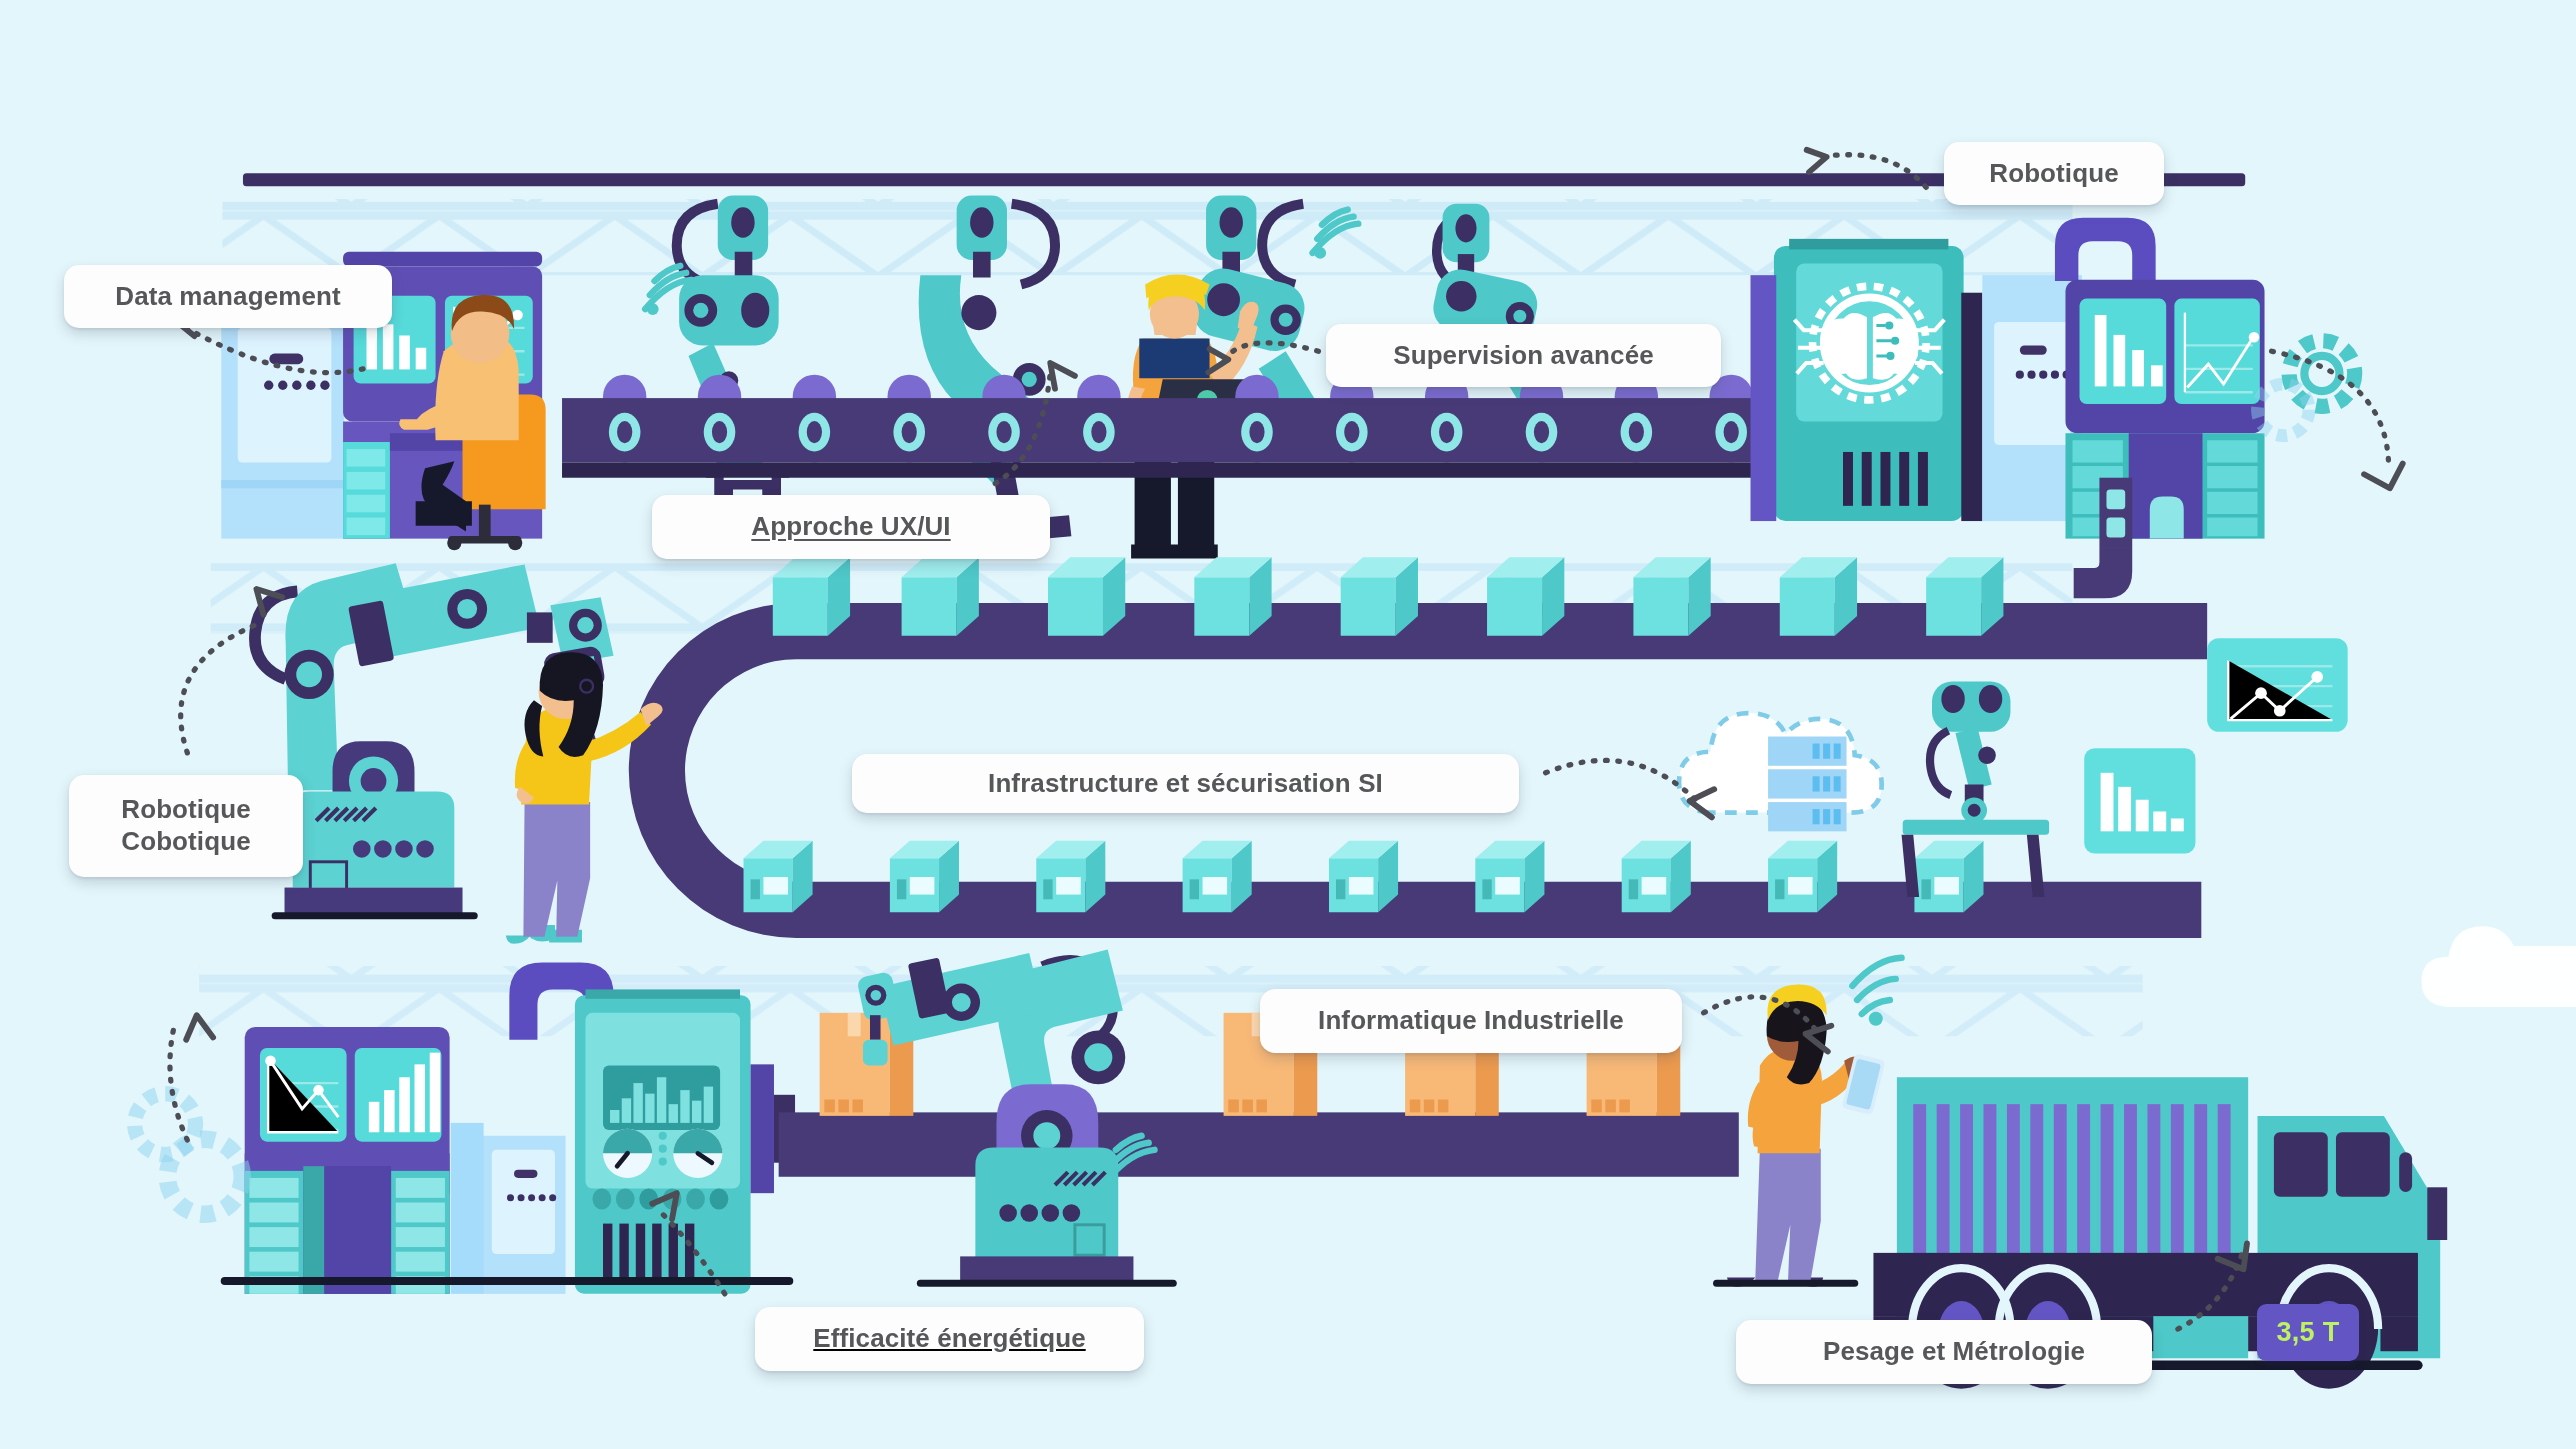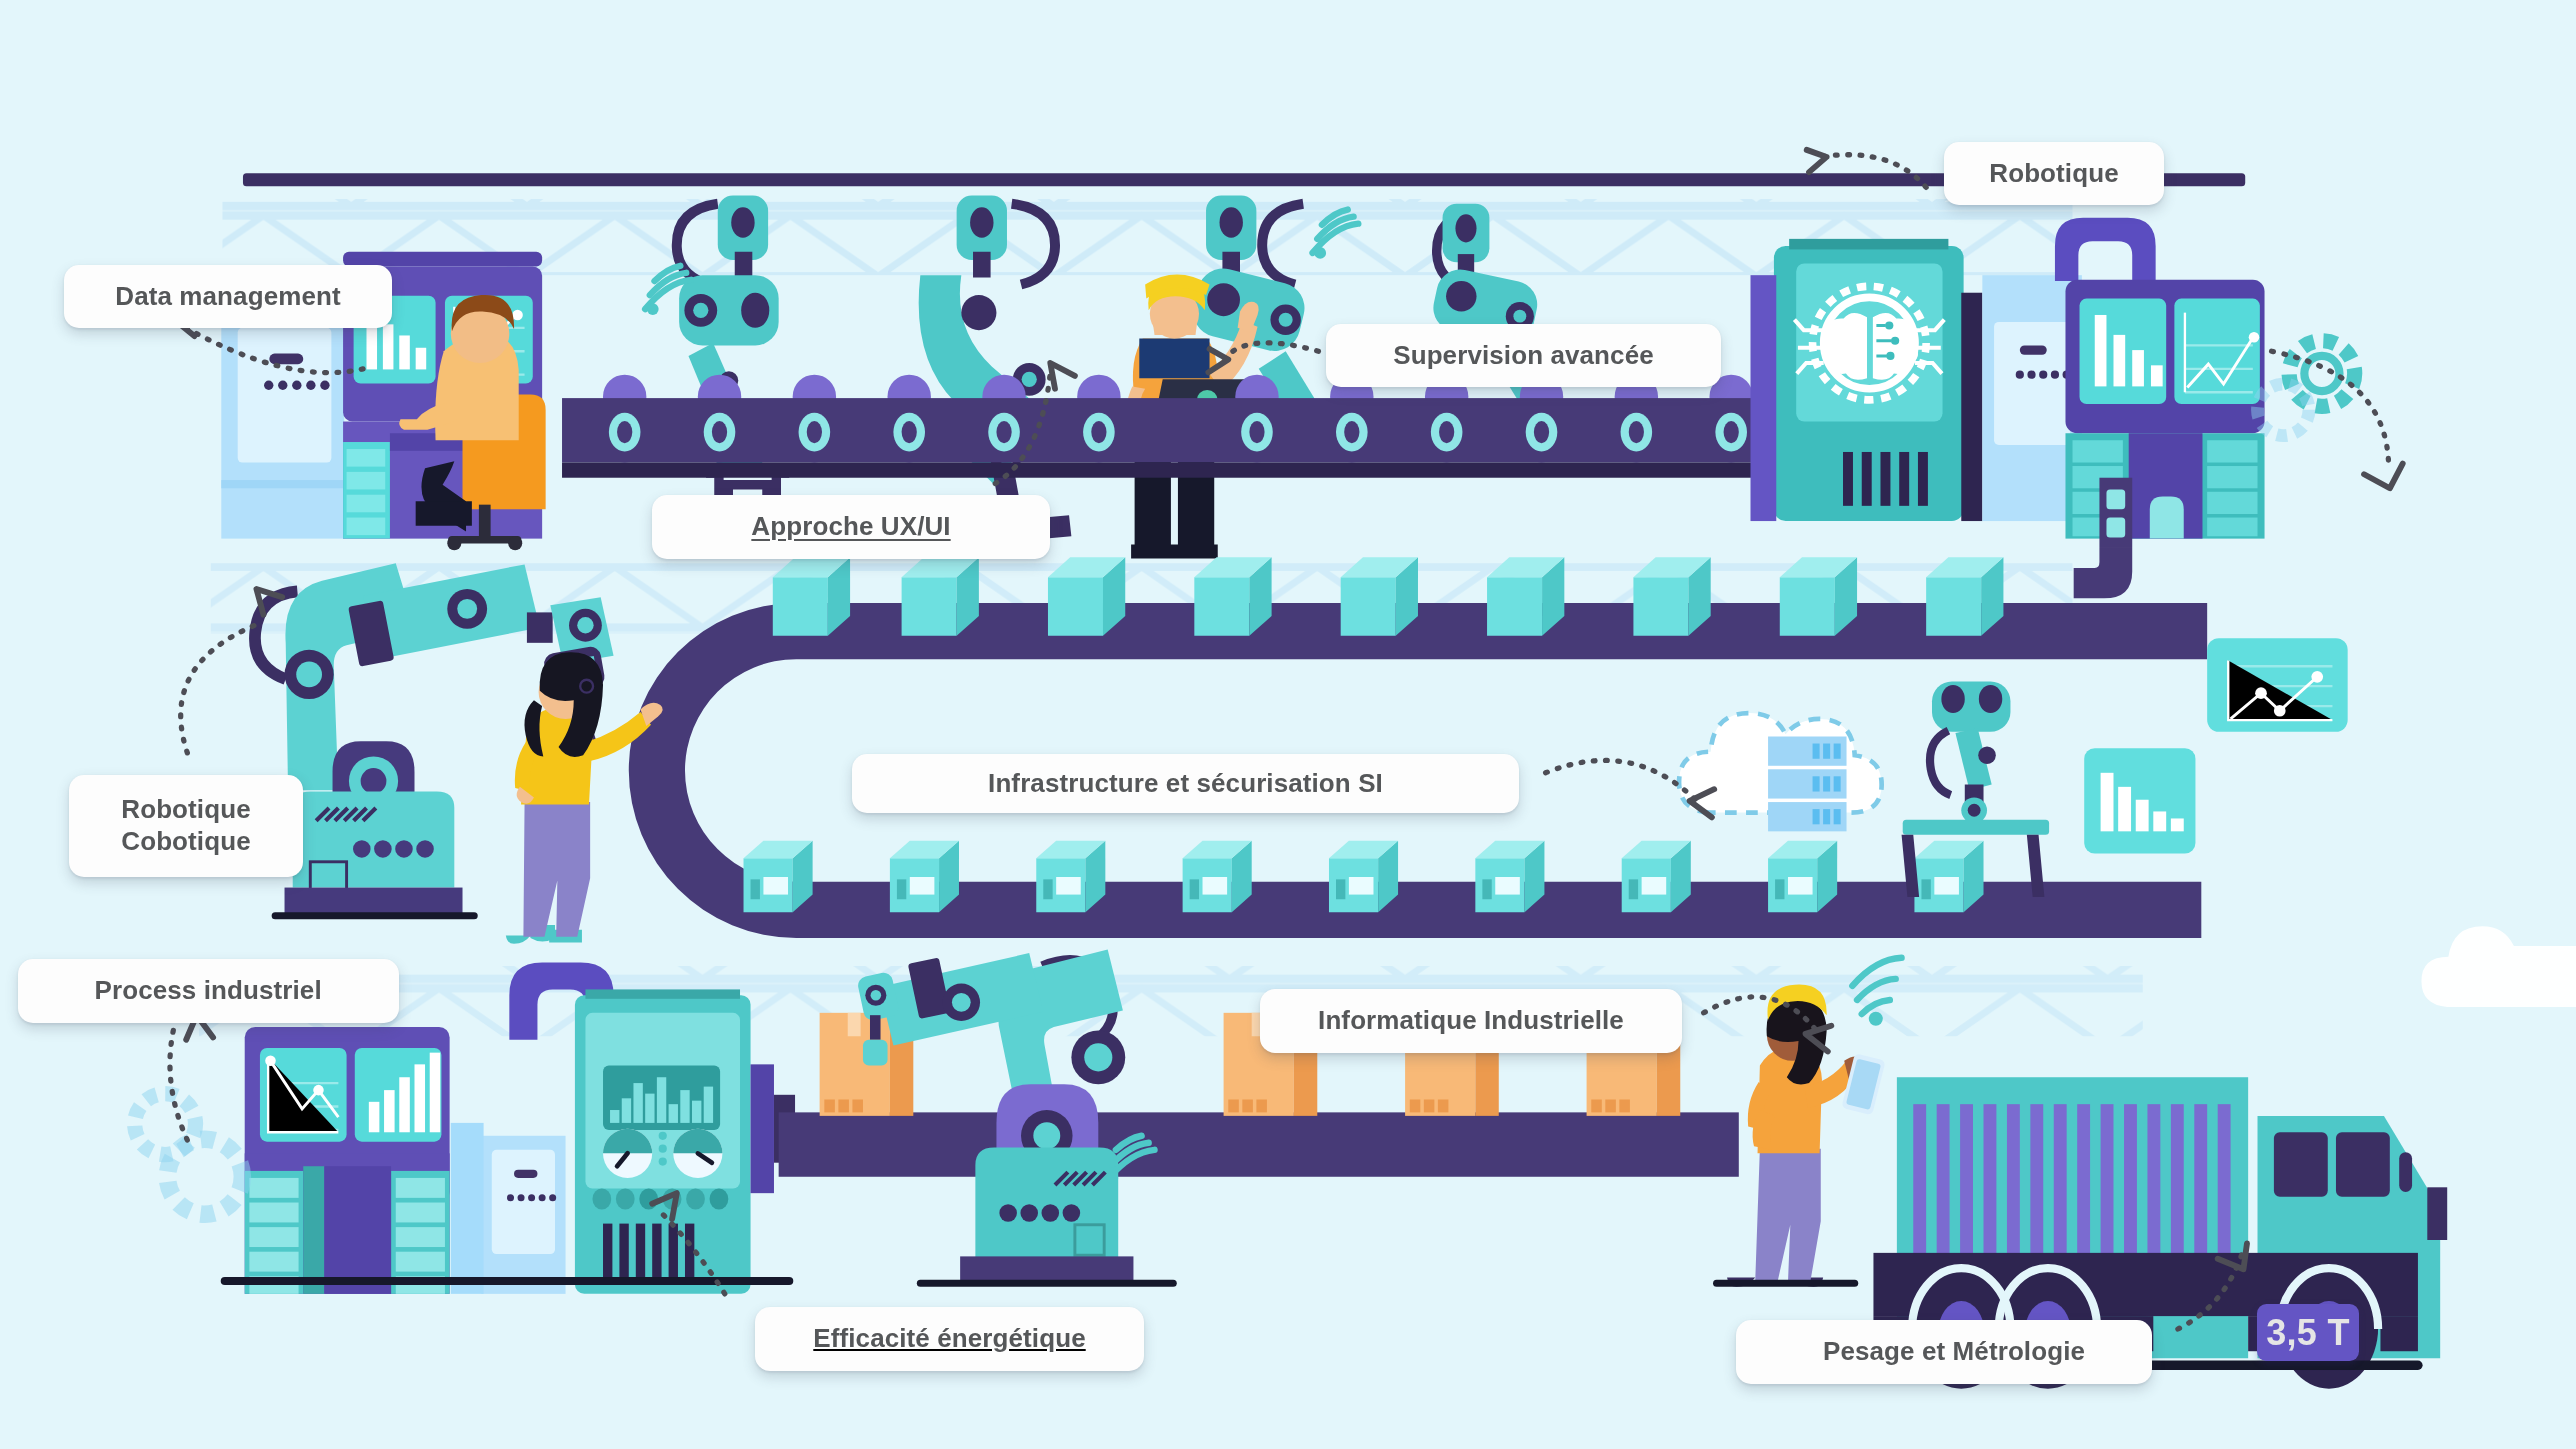--- a/index.html
+++ b/index.html
@@ -36,21 +36,21 @@
   
   .badge{
     position:absolute;
     background:#6455c4;
     border-radius:9.4px;
     display:flex;align-items:center;justify-content:center;
     z-index:40;
     box-shadow:0 2.3px 5.9px rgba(50,40,110,.25);
   }
   .badge .txt{
-    color:#e5e5e5;font-weight:bold;font-size:36px;letter-spacing:0.3px;
+    color:#bef264;font-weight:bold;font-size:27px;letter-spacing:0.3px;
   }
 </style>
 </head>
 <body>
 
 <div id="stage">
 
   <svg id="art" viewBox="0 0 4400 2475" xmlns="http://www.w3.org/2000/svg">
     <defs>
 
@@ -964,23 +964,20 @@
 
   <div class="chip two" style="left:69px;top:775px;width:234px;height:102px;">
     <span class="txt">Robotique
 Cobotique</span>
   </div>
 
   <div class="chip" style="left:852px;top:754px;width:667px;height:59px;">
     <span class="txt">Infrastructure et sécurisation SI</span>
   </div>
 
-  <div class="chip" style="left:17.6px;top:959px;width:381px;height:64px;">
-    <span class="txt">Process industriel</span>
-  </div>
 
   <div class="chip" style="left:1260px;top:989px;width:422px;height:64px;">
     <span class="txt">Informatique Industrielle</span>
   </div>
 
   <div class="chip" style="left:755px;top:1307px;width:389px;height:64px;text-decoration:underline;">
     <span class="txt">Efficacité énergétique</span>
   </div>
 
   <div class="chip" style="left:1736px;top:1320px;width:416px;height:64px;padding-left:40px;">

